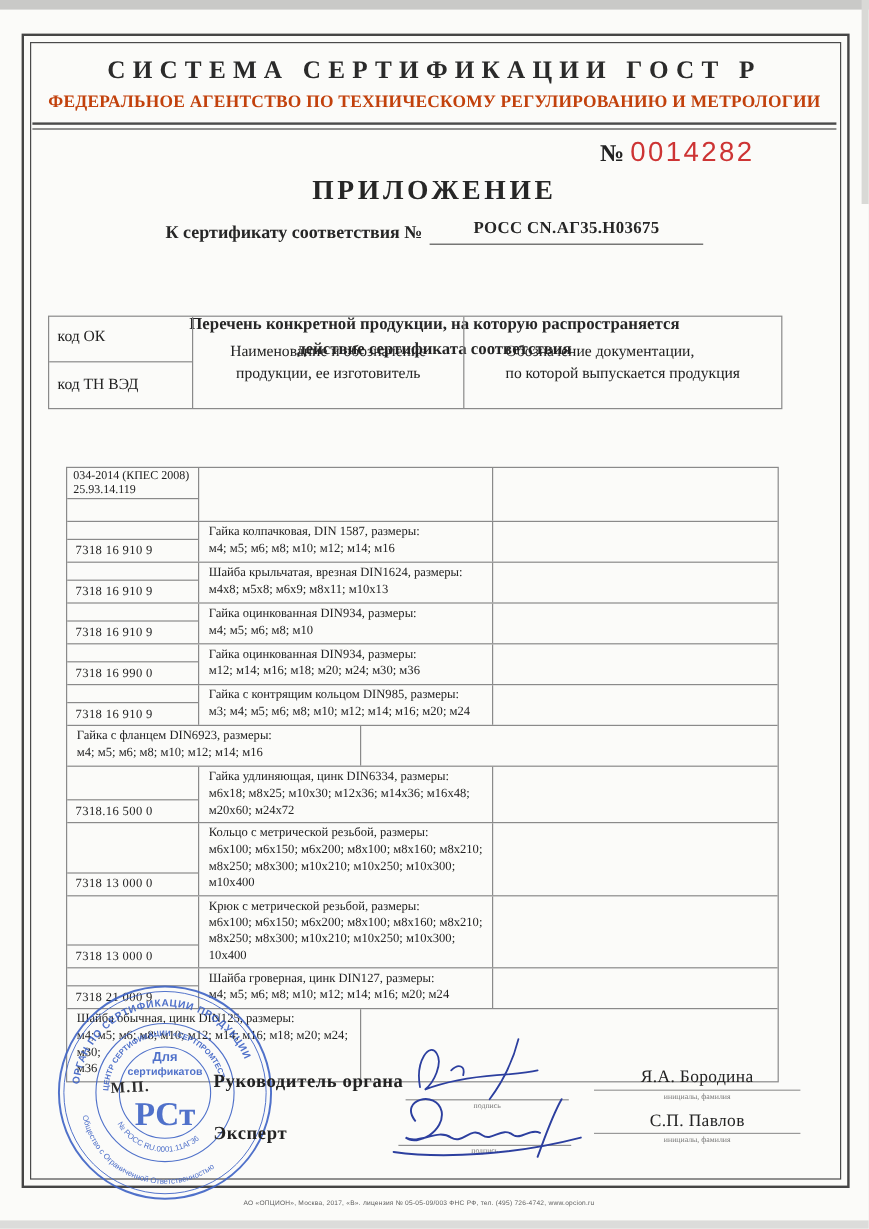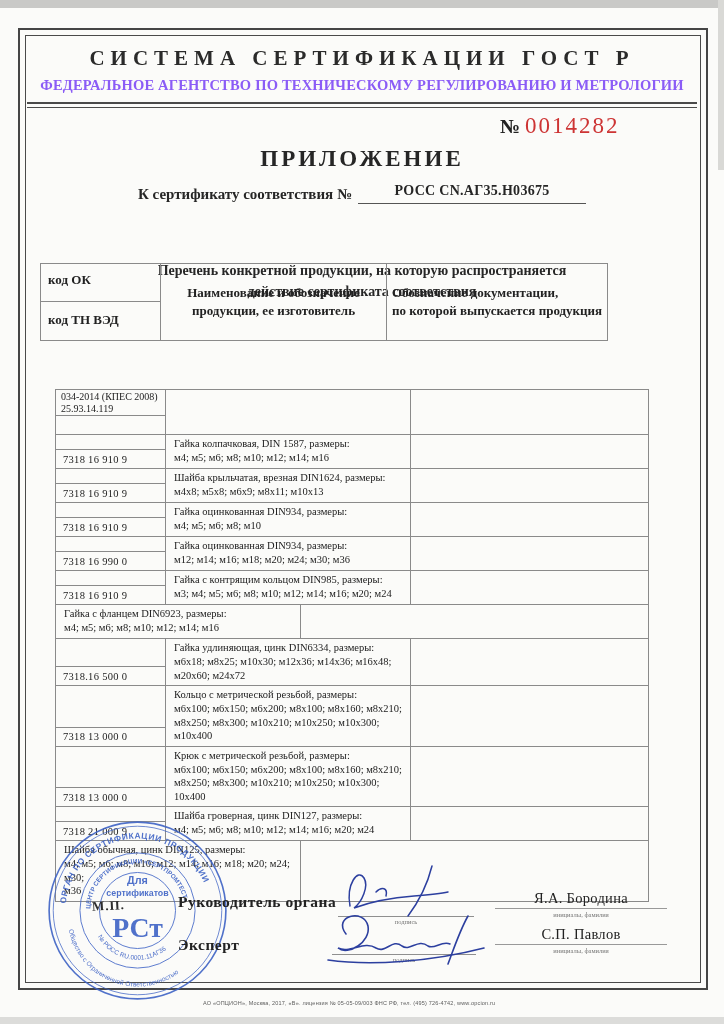--- a/index.html
+++ b/index.html
@@ -13,43 +13,43 @@
   .scan-edge-top { position:absolute; left:0; top:0; width:724px; height:8px; background:#c9c9c7; }
   .scan-edge-right { position:absolute; right:0; top:0; width:6px; height:170px; background:#d9d9d6; }
   .scan-edge-bottom { position:absolute; left:0; bottom:0; width:724px; height:7px; background:#dcdcda; }
 
   .frame-outer { position:absolute; left:18px; top:28px; width:686px; height:958px; border:2px solid #454545; }
   .frame-inner { position:absolute; left:5px; top:5px; right:5px; bottom:5px; border:1px solid #4a4a4a; }
 
   .gost-title { position:absolute; left:30px; top:46px; width:664px; text-align:center;
     font-weight:bold; font-size:21px; letter-spacing:6px; color:#2a2a2a; }
   .agency-line { position:absolute; left:30px; top:77px; width:664px; text-align:center;
-    font-weight:bold; font-size:14.5px; letter-spacing:0.2px; color:#8b5cf6; }
+    font-weight:bold; font-size:14.5px; letter-spacing:0.2px; color:#c2410c; }
   .header-sep { position:absolute; left:27px; top:102px; width:670px; height:3px;
     border-top:2px solid #4a4a4a; border-bottom:1px solid #4a4a4a; }
 
   .serial-block { position:absolute; left:500px; top:113px; font-size:20px; white-space:nowrap; }
   .serial-no-sign { font-weight:bold; color:#222; }
-  .serial-number { font-family:Liberation Serif, serif;
+  .serial-number { font-family:Liberation Sans, sans-serif;
     font-size:23px; letter-spacing:2px; color:#cd3434; }
 
   .doc-title { position:absolute; left:30px; top:146px; width:664px; text-align:center;
     font-weight:bold; font-size:23px; letter-spacing:3px; color:#262626; }
 
   .cert-line { position:absolute; left:30px; top:186px; width:664px; text-align:center;
     font-weight:bold; font-size:15px; color:#262626; white-space:nowrap; }
   .cert-underline { display:inline-block; width:228px; border-bottom:1px solid #555;
     margin-left:6px; vertical-align:baseline; }
   .cert-number { position:relative; top:-4px; font-weight:bold; font-size:14px; letter-spacing:0.3px; }
 
   .purpose { position:absolute; left:30px; top:217px; width:664px; text-align:center;
     font-weight:bold; font-size:14px; line-height:21px; white-space:pre-line; color:#262626;margin-top:43px; }
 
-  .header-table { position:absolute; left:40px; top:263px; width:568px; height:78px;
-    display:flex; border:1px solid #8a8a8a; font-weight:bold; font-size:13px; box-sizing:border-box; }
+  .header-table { position:absolute; left:40px; top:263px; width:612px; height:78px;
+    display:flex; border:1px solid #8a8a8a; font-weight:normal; font-size:13px; box-sizing:border-box; }
   .ht-col1 { width:120px; border-right:1px solid #8a8a8a; display:flex; flex-direction:column; box-sizing:border-box; }
   .ht-col1-top { flex:1; border-bottom:1px solid #8a8a8a; padding:8px 0 0 7px; }
   .ht-col1-bot { flex:1; padding:10px 0 0 7px; }
   .ht-col2 { width:226px; border-right:1px solid #8a8a8a; display:flex; align-items:center;
     justify-content:center; text-align:center; white-space:pre-line; line-height:18px; box-sizing:border-box; }
   .ht-col3 { flex:1; display:flex; align-items:center; justify-content:center; text-align:left;
     white-space:pre-line; line-height:18px; }
 
   .body-table { position:absolute; left:55px; top:389px; width:594px;
     border:1px solid #8a8a8a; font-size:10.5px; box-sizing:border-box; }

